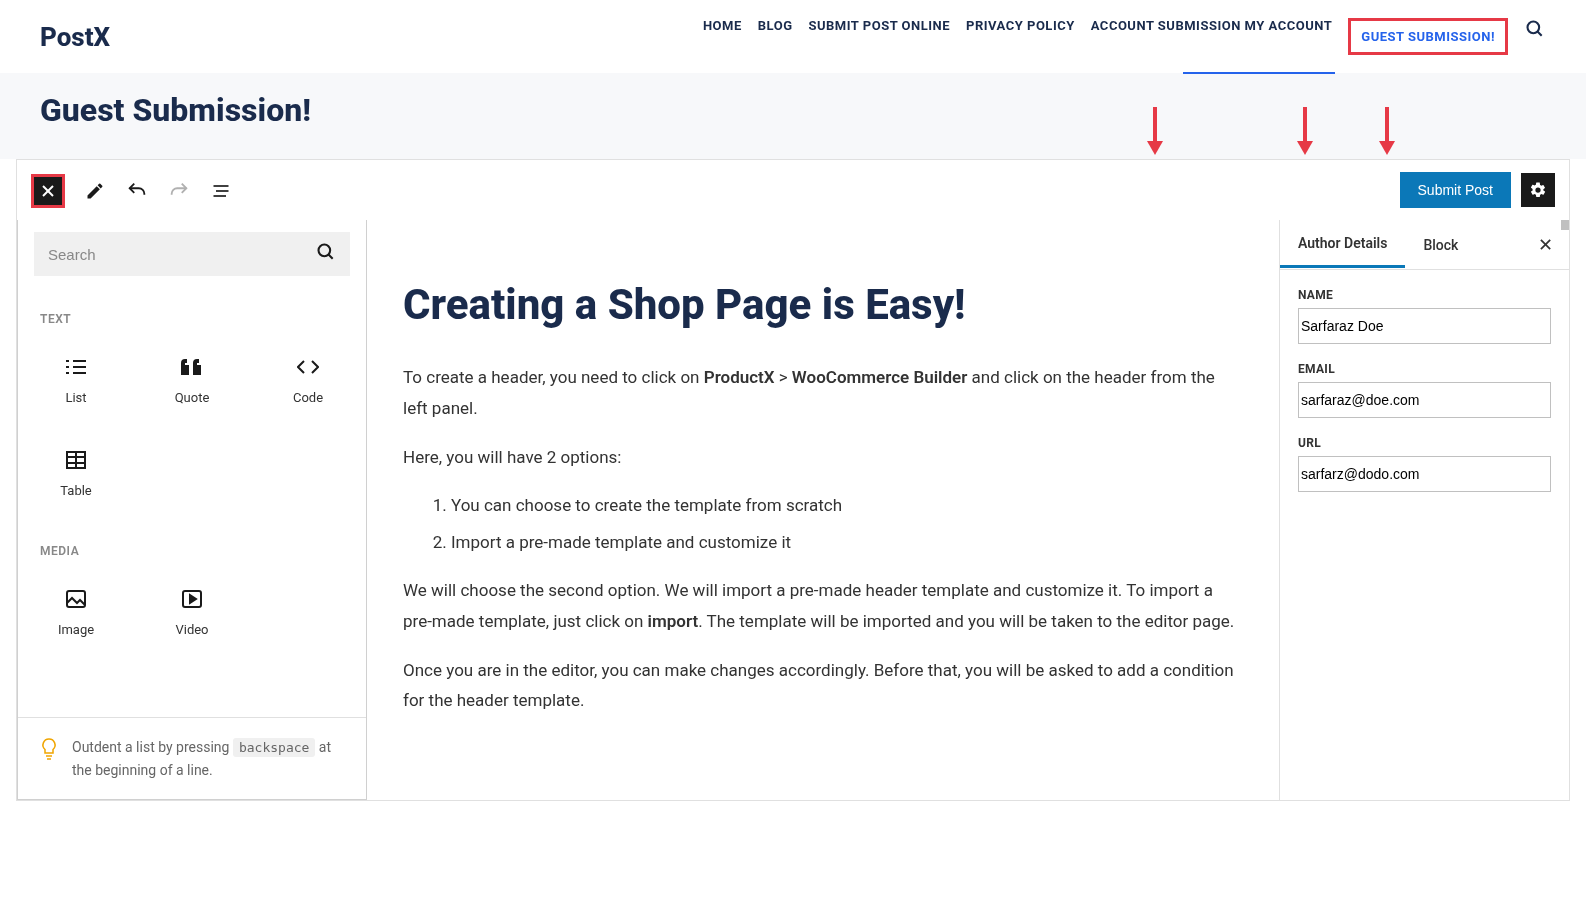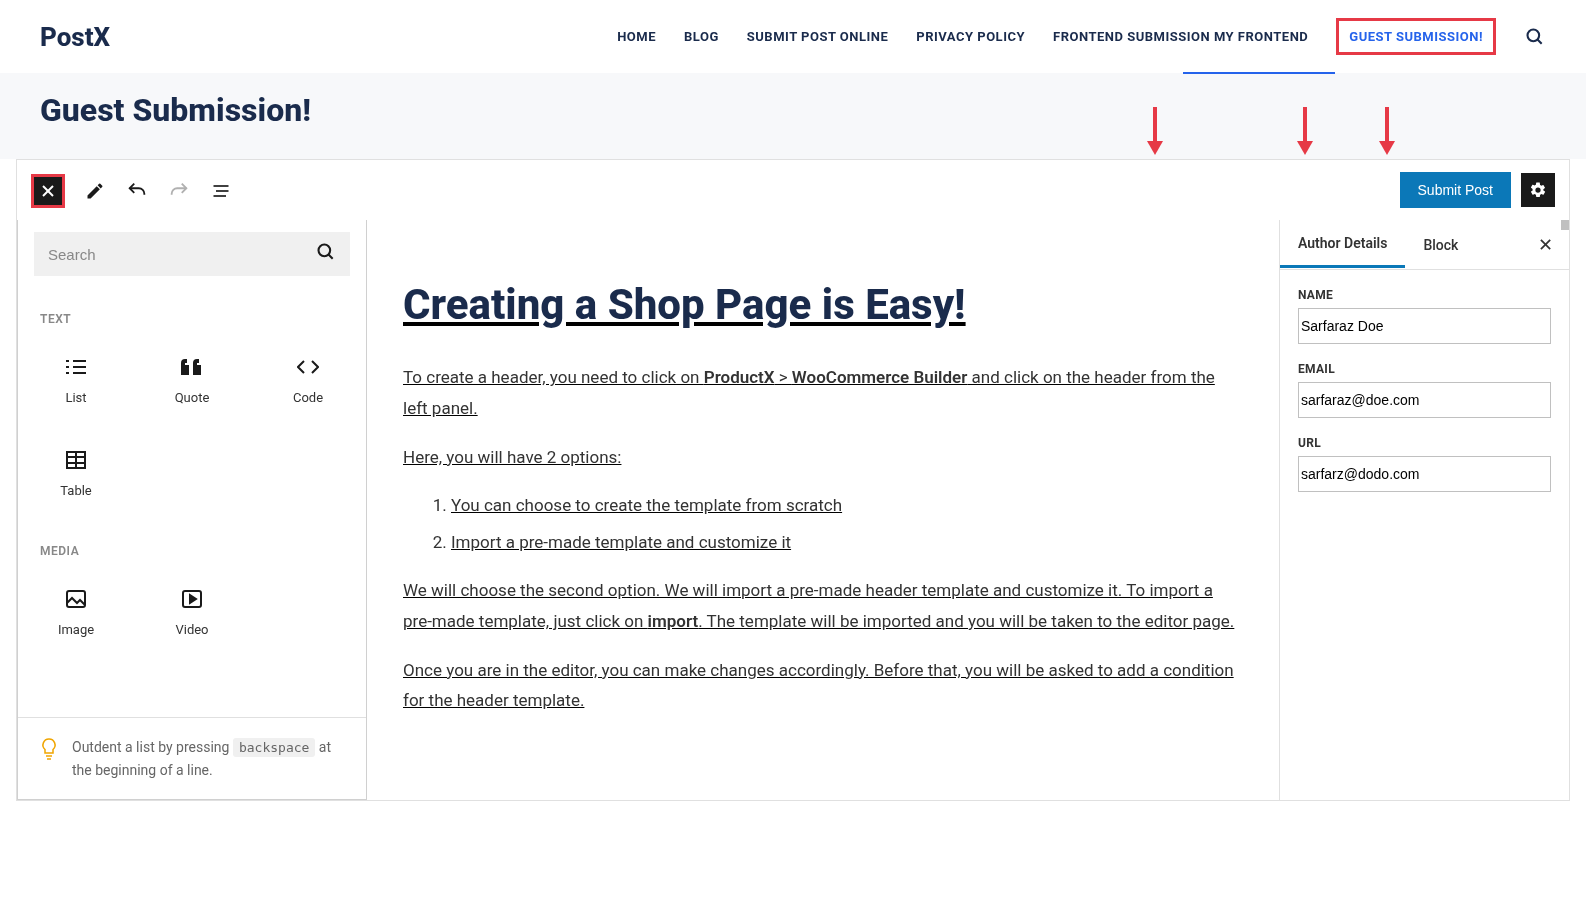--- a/index.html
+++ b/index.html
@@ -1,20 +1,20 @@
 <!DOCTYPE html>
 <html><head>
   <meta charset="utf-8">
   <style>
     * { margin: 0; padding: 0; box-sizing: border-box; }
     body { font-family: -apple-system, BlinkMacSystemFont, 'Segoe UI', Roboto, Arial, sans-serif; background: #fff; }
     
     .header-nav { display: flex; align-items: center; justify-content: space-between; padding: 18px 40px; background: #fff; }
     .logo { font-size: 26px; font-weight: 800; color: #1a2b4c; }
-    .nav-right { display: flex; align-items: center; gap: 28px; }
+    .nav-right { display: flex; gap: 16px; }
     .nav-link { font-size: 13px; font-weight: 700; color: #1a2b4c; text-decoration: none; letter-spacing: 0.5px; }
     .nav-link.active { color: #2563eb; border: 3px solid #e63946; padding: 8px 10px; }
     .search-btn { width: 22px; height: 22px; display: flex; align-items: center; justify-content: center; cursor: pointer; }
     
     .page-title-bar { padding: 18px 40px 30px 40px; background: #f7f8fa; }
     .page-title { font-size: 32px; font-weight: 800; color: #1a2b4c; }
     
     .editor-wrap { margin: 0 16px; border: 1px solid #e0e0e0; background: #fff; position: relative; }
     
     .toolbar { display: flex; align-items: flex-end; justify-content: space-between; padding: 12px 14px; }
@@ -38,21 +38,21 @@
     .block-grid { display: grid; grid-template-columns: repeat(3, 1fr); }
     .block-item { display: flex; flex-direction: column; align-items: center; justify-content: center; gap: 12px; padding: 22px 8px; cursor: pointer; }
     .block-icon { height: 22px; display: flex; align-items: center; justify-content: center; color: #1a1a1a; }
     .block-label { font-size: 13px; color: #333; }
     
     .tip-box { border-top: 1px solid #e0e0e0; padding: 18px 22px; display: flex; gap: 14px; align-items: flex-start; margin-top: auto; }
     .tip-icon { color: #f0a500; flex-shrink: 0; margin-top: 2px; }
     .tip-text { font-size: 14px; color: #666; line-height: 1.6; }
     .tip-key { background: #f0f0f0; padding: 2px 6px; border-radius: 3px; font-family: monospace; font-size: 13px; }
     
-    .content-area { flex: 1; padding: 60px 36px 20px 36px; overflow-y: auto; text-decoration: underline; }
+    .content-area { flex: 1; padding: 60px 36px 20px 36px; overflow-y: auto; }
     .post-title { font-size: 42px; font-weight: 800; color: #1a2b4c; margin-bottom: 32px; line-height: 1.2; }
     .post-body { font-size: 17px; color: #333; line-height: 1.8; }
     .post-body p { margin-bottom: 18px; }
     .post-body ol { margin: 0 0 18px 48px; }
     .post-body ol li { margin-bottom: 6px; }
     .post-body strong { font-weight: 600; }
     
     .sidebar-panel { width: 290px; border-left: 1px solid #e0e0e0; position: relative; }
     .sidebar-tabs { display: flex; align-items: center; border-bottom: 1px solid #e0e0e0; }
     .sidebar-tab { padding: 14px 18px; font-size: 14px; color: #333; cursor: pointer; font-weight: 500; }
@@ -70,21 +70,21 @@
 </head>
 <body>
 
 <div class="header-nav">
   <div class="logo">PostX</div>
   <div class="nav-right">
     <a class="nav-link">HOME</a>
     <a class="nav-link">BLOG</a>
     <a class="nav-link">SUBMIT POST ONLINE</a>
     <a class="nav-link">PRIVACY POLICY</a>
-    <a class="nav-link">FRONTEND SUBMISSION MY FRONTEND</a>
+    <a class="nav-link">ACCOUNT SUBMISSION MY ACCOUNT</a>
     <a class="nav-link active">GUEST SUBMISSION!</a>
     <span class="search-btn">
       <svg width="20" height="20" viewBox="0 0 24 24" fill="none" stroke="#1a2b4c" stroke-width="2.5">
           <circle cx="10" cy="10" r="7"></circle>
           <line x1="20" y1="20" x2="15" y2="15"></line>
         </svg>
     </span>
   </div>
 </div>
 

